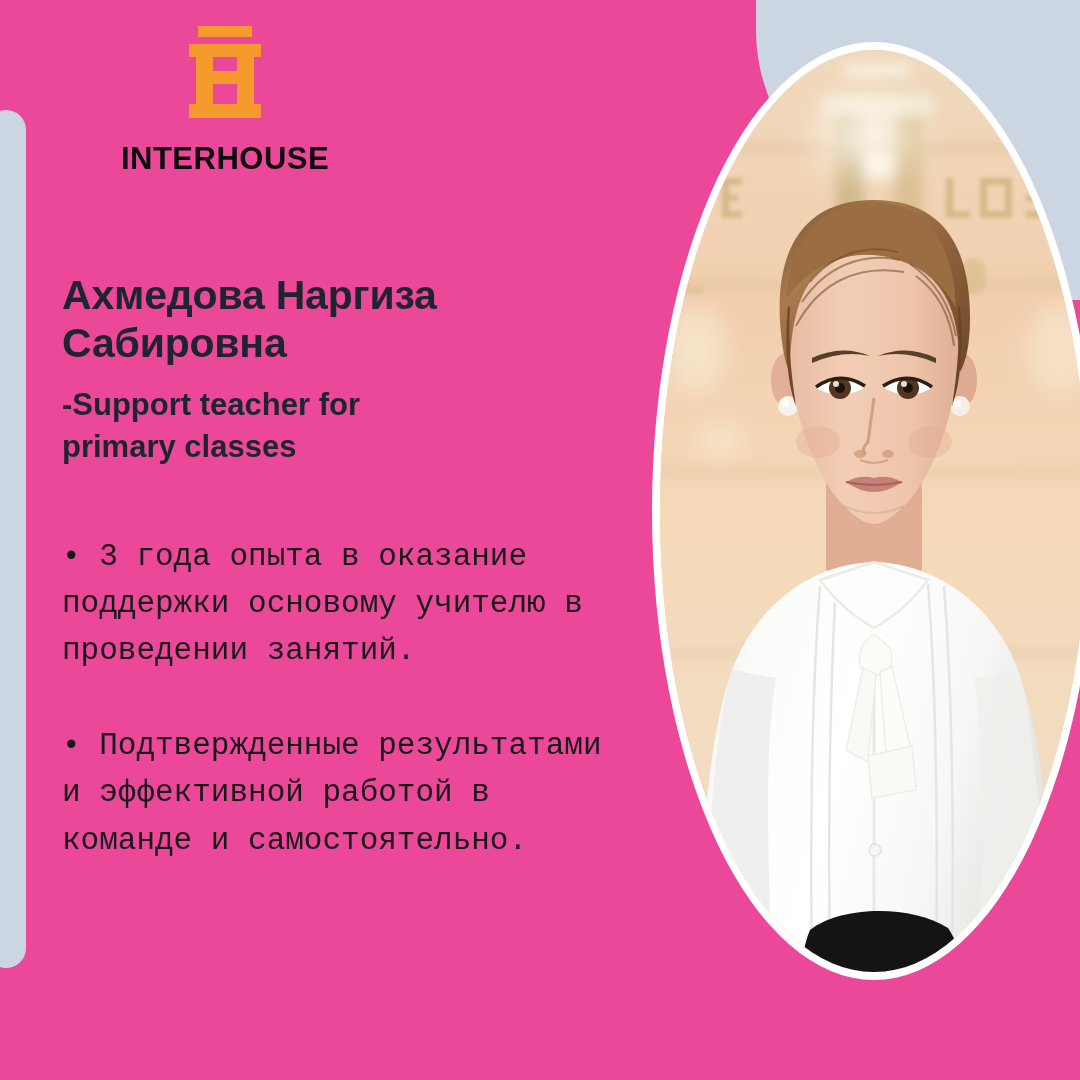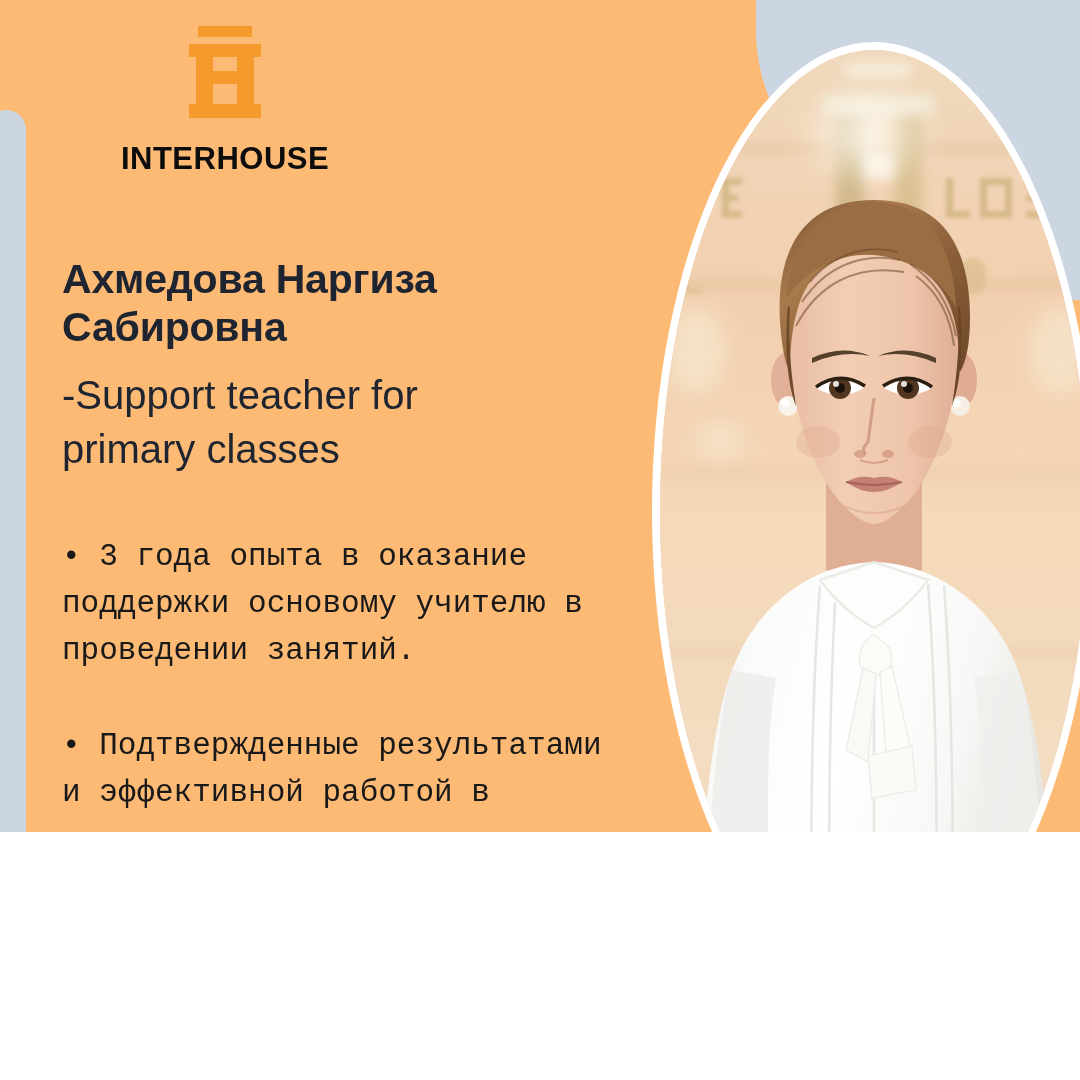--- a/index.html
+++ b/index.html
@@ -4,22 +4,22 @@
 <style>
   html, body {
     margin: 0; padding: 0;
     width: 1080px; height: 1080px;
     background: #ffffff;
     font-family: "Liberation Sans", sans-serif;
     overflow: hidden;
   }
   #card {
     position: relative;
-    width: 1080px; height: 832px;
-    background: #fdba74;
+    width: 1080px; height: 1080px;
+    background: #ec4899;
     overflow: hidden;
   }
 
   
   .deco-left-bar {
     position: absolute;
     left: -14px; top: 110px;
     width: 40px; height: 858px;
     background: #ccd6e3;
     border-radius: 20px;
@@ -57,35 +57,35 @@
     letter-spacing: 0.5px;
     line-height: 1.22;
     color: #0d0d0d;
     text-transform: uppercase;
   }
   .logo-wordmark .l2 { letter-spacing: 1.5px; }
 
   
   .text-col {
     position: absolute;
-    left: 62px; top: 256px;
+    left: 62px; top: 272px;
     width: 560px;
   }
   .person-name {
     font-size: 41px;
     font-weight: 700;
     line-height: 1.17;
     color: #1e2430;
     letter-spacing: -0.2px;
     margin: 0 0 16px 0;
     white-space: pre-line;
   }
   .person-role {
-    font-size: 40px;
-    font-weight: 400;
+    font-size: 31px;
+    font-weight: 700;
     line-height: 1.35;
     color: #1e2430;
     letter-spacing: 0px;
     margin: 0;
     white-space: pre-line;
   }
   .bullets {
     position: absolute;
     left: 62px; top: 533px;
     width: 570px;

